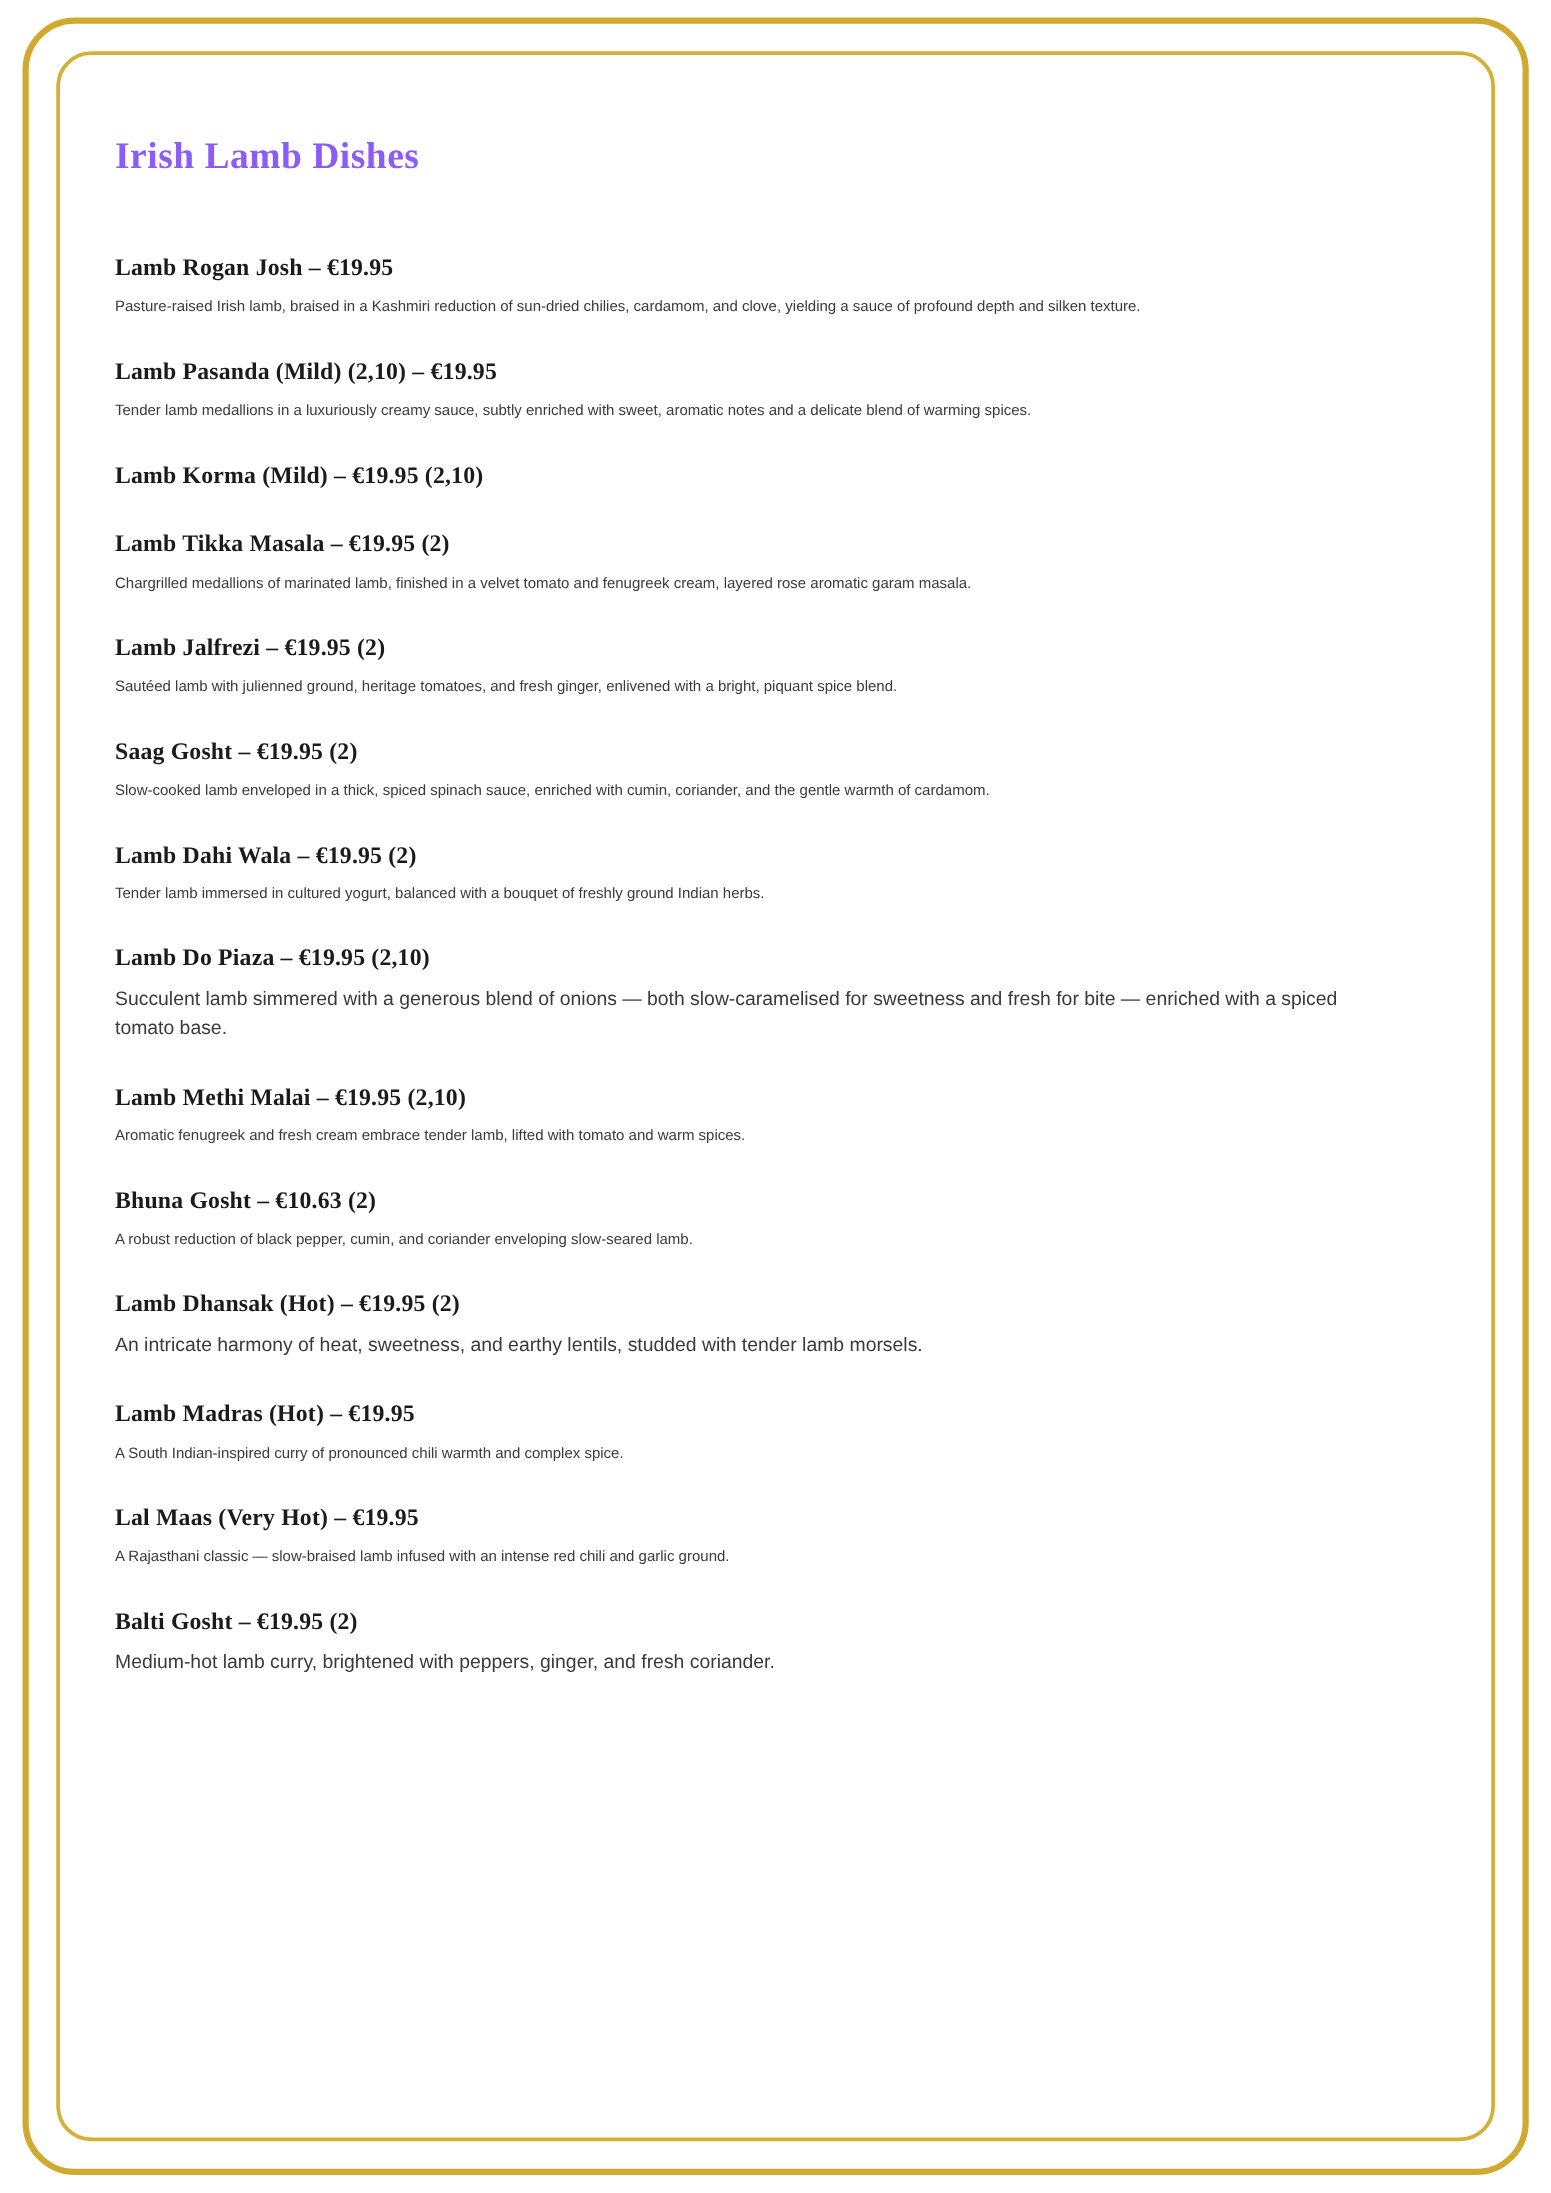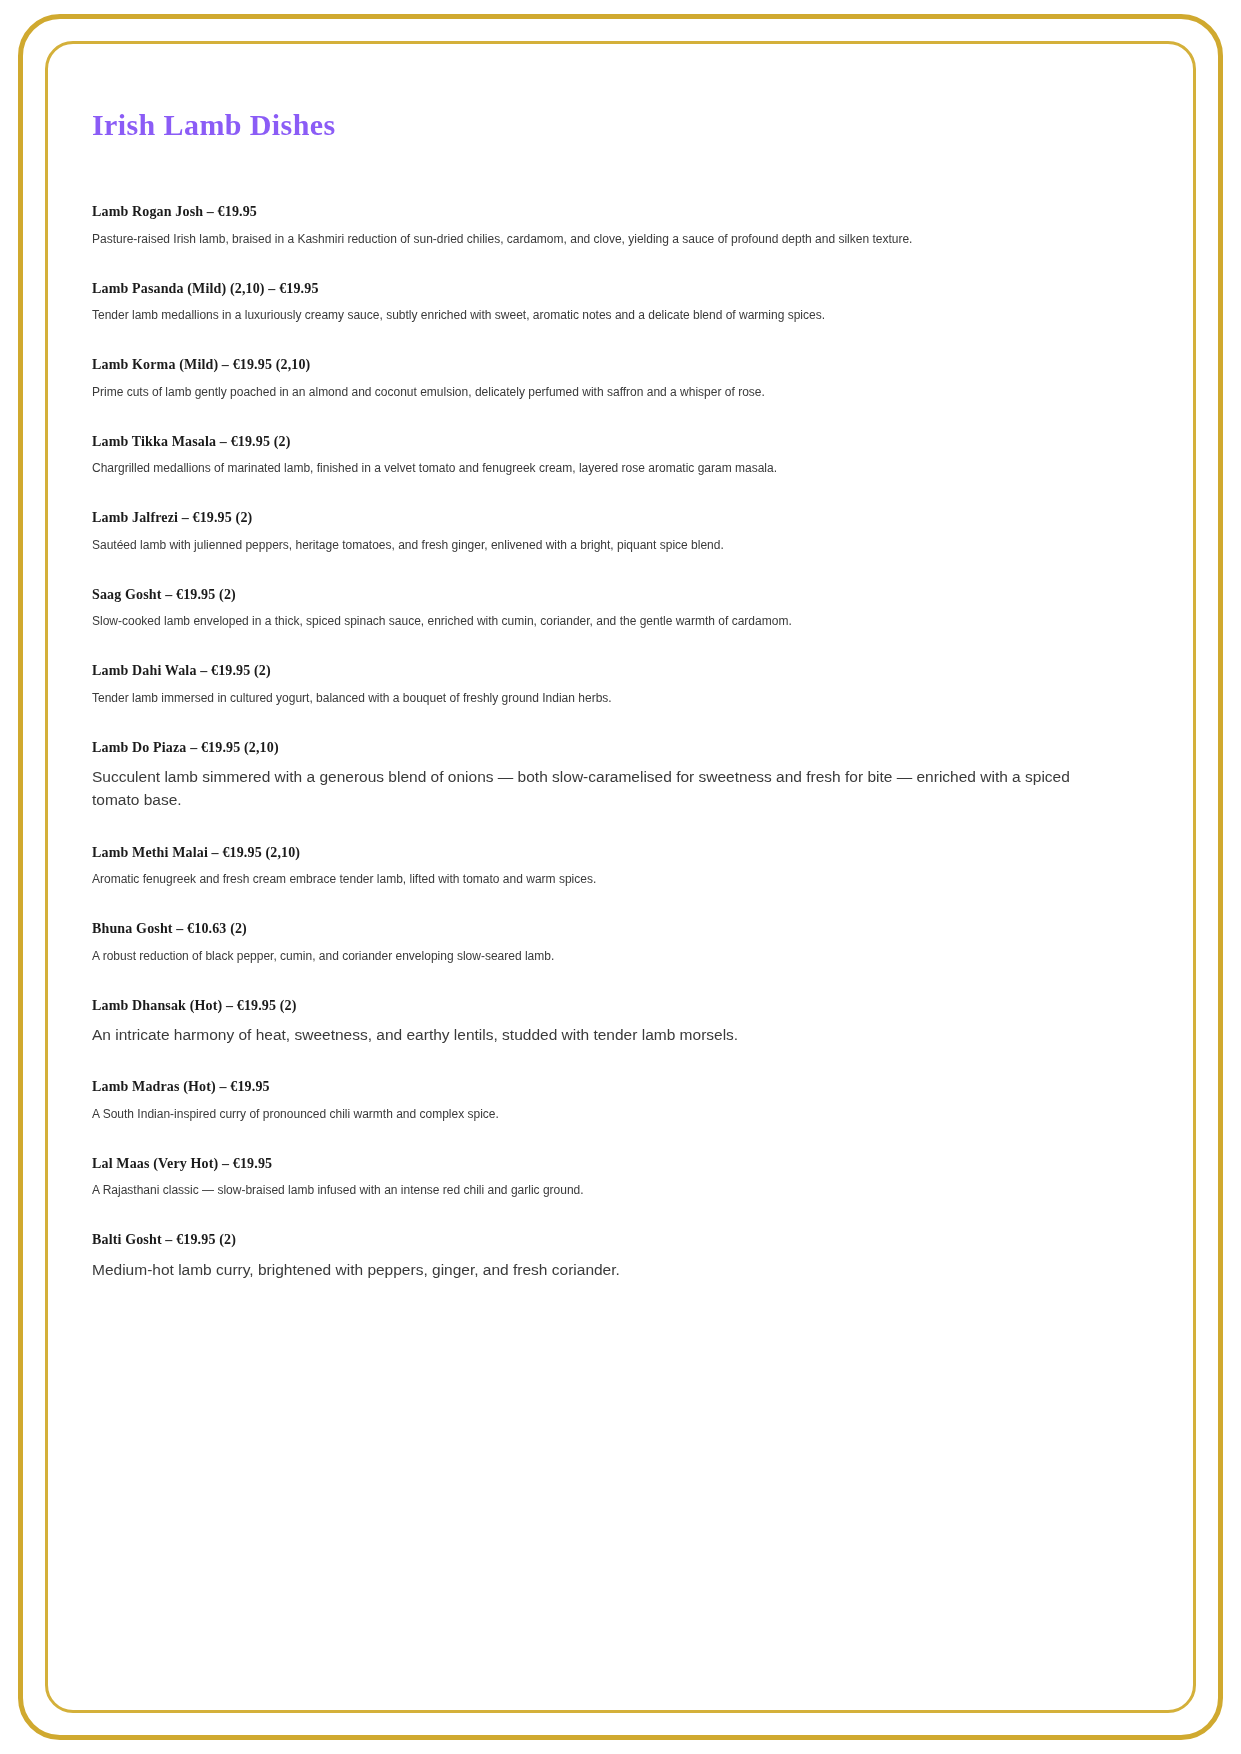--- a/index.html
+++ b/index.html
@@ -64,21 +64,21 @@
   }
 
   .dish {
     margin: 0 0 32px 0;
   }
   .dish:last-child { margin-bottom: 0; }
 
   .dish-name {
     font-family: "Liberation Serif", "DejaVu Serif", serif;
     font-weight: bold;
-    font-size: 14px;
+    font-size: 19px;
     letter-spacing: 0.15px;
     color: #1b1b1b;
     margin: 0 0 9px 0;
     line-height: 1.25;
   }
 
   .dish-desc {
     font-family: "Liberation Sans", sans-serif;
     font-size: 12px;
     line-height: 1.5;
@@ -104,29 +104,28 @@
           <li class="dish">
             <div class="dish-name">Lamb Rogan Josh – €19.95</div>
             <p class="dish-desc">Pasture-raised Irish lamb, braised in a Kashmiri reduction of sun-dried chilies, cardamom, and clove, yielding a sauce of profound depth and silken texture.</p>
           </li>
           <li class="dish">
             <div class="dish-name">Lamb Pasanda (Mild) (2,10) – €19.95</div>
             <p class="dish-desc">Tender lamb medallions in a luxuriously creamy sauce, subtly enriched with sweet, aromatic notes and a delicate blend of warming spices.</p>
           </li>
           <li class="dish">
             <div class="dish-name">Lamb Korma (Mild) – €19.95 (2,10)</div>
-            <p class="dish-desc">Prime cuts of lamb gently poached in an almond and coconut emulsion, delicately perfumed with saffron and a whisper of rose.</p>
           </li>
           <li class="dish">
             <div class="dish-name">Lamb Tikka Masala – €19.95 (2)</div>
             <p class="dish-desc">Chargrilled medallions of marinated lamb, finished in a velvet tomato and fenugreek cream, layered rose aromatic garam masala.</p>
           </li>
           <li class="dish">
             <div class="dish-name">Lamb Jalfrezi – €19.95 (2)</div>
-            <p class="dish-desc">Sautéed lamb with julienned peppers, heritage tomatoes, and fresh ginger, enlivened with a bright, piquant spice blend.</p>
+            <p class="dish-desc">Sautéed lamb with julienned ground, heritage tomatoes, and fresh ginger, enlivened with a bright, piquant spice blend.</p>
           </li>
           <li class="dish">
             <div class="dish-name">Saag Gosht – €19.95 (2)</div>
             <p class="dish-desc">Slow-cooked lamb enveloped in a thick, spiced spinach sauce, enriched with cumin, coriander, and the gentle warmth of cardamom.</p>
           </li>
           <li class="dish">
             <div class="dish-name">Lamb Dahi Wala – €19.95 (2)</div>
             <p class="dish-desc">Tender lamb immersed in cultured yogurt, balanced with a bouquet of freshly ground Indian herbs.</p>
           </li>
           <li class="dish">

